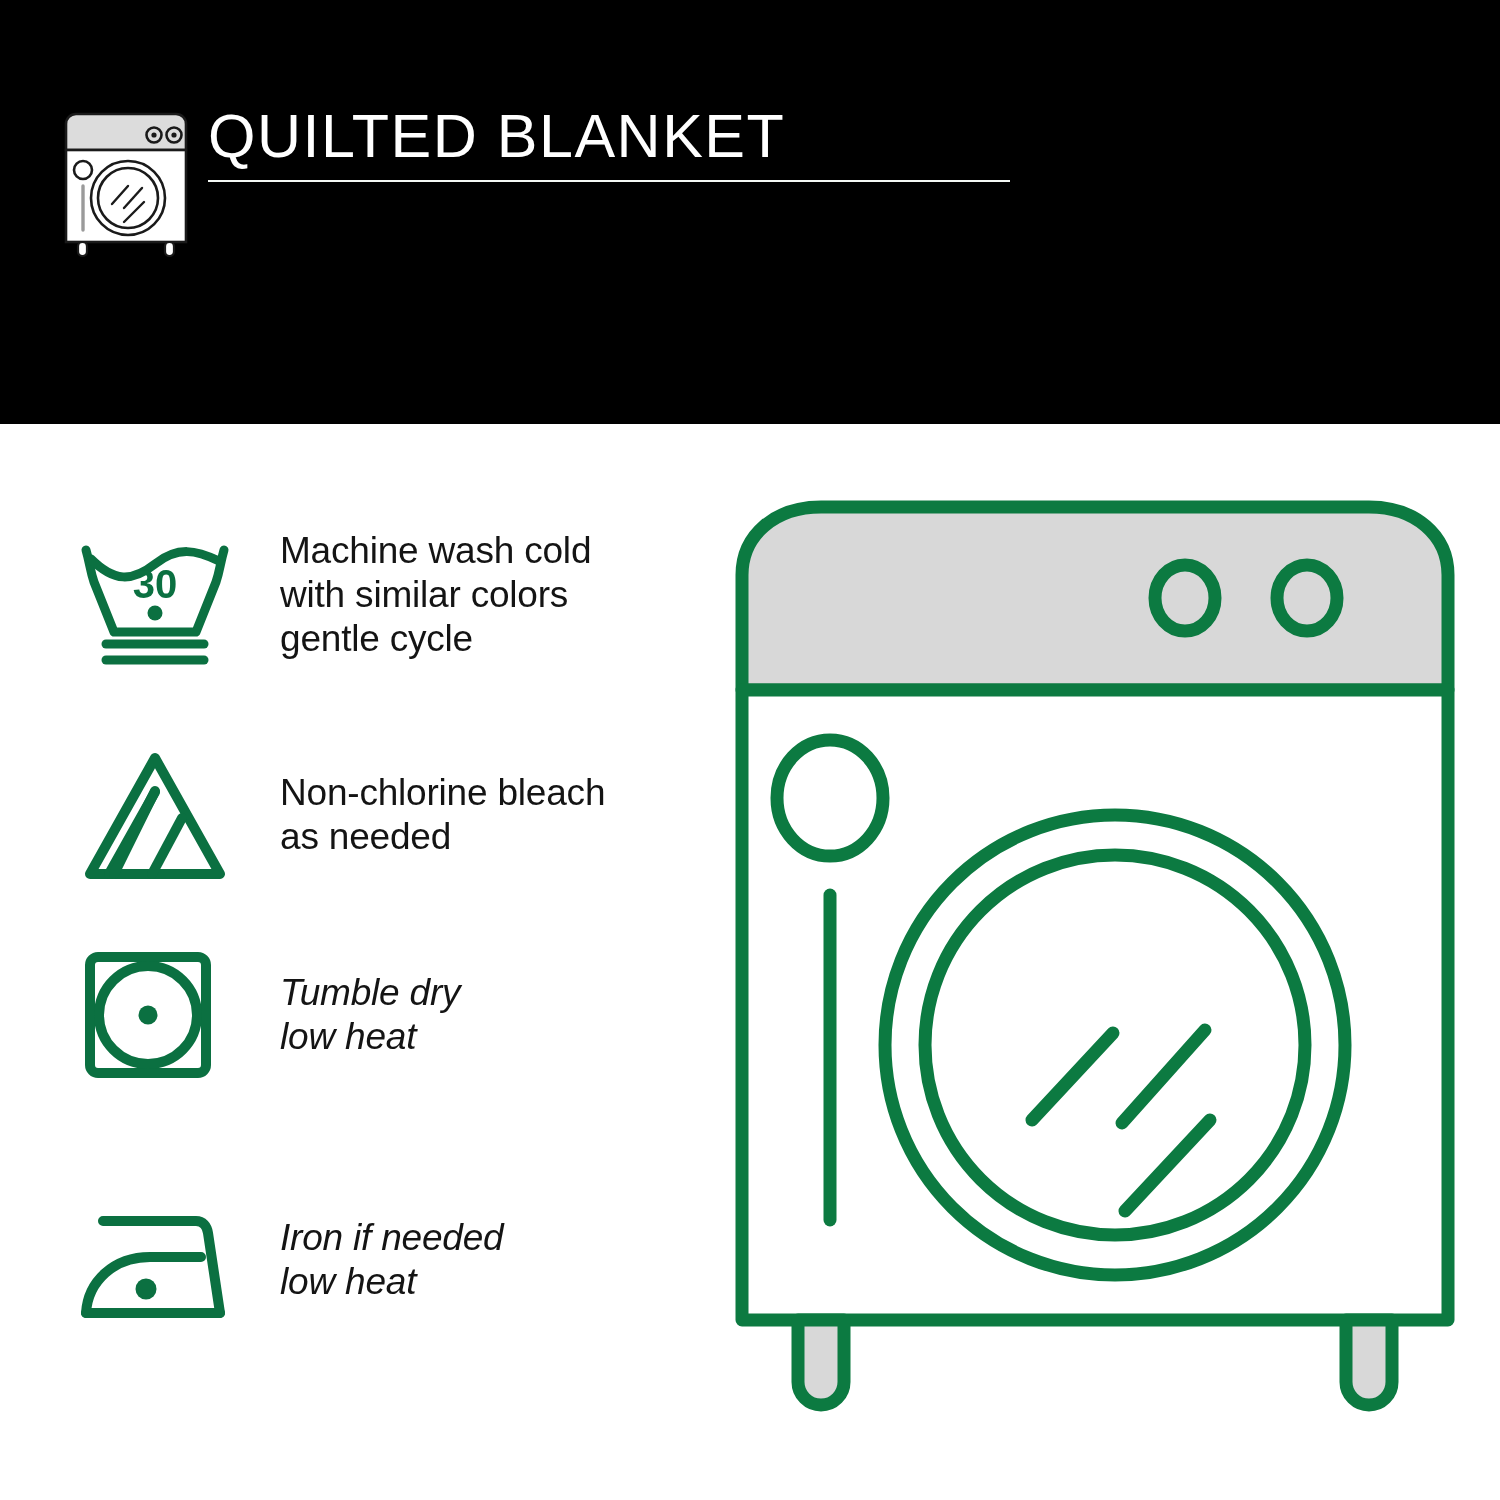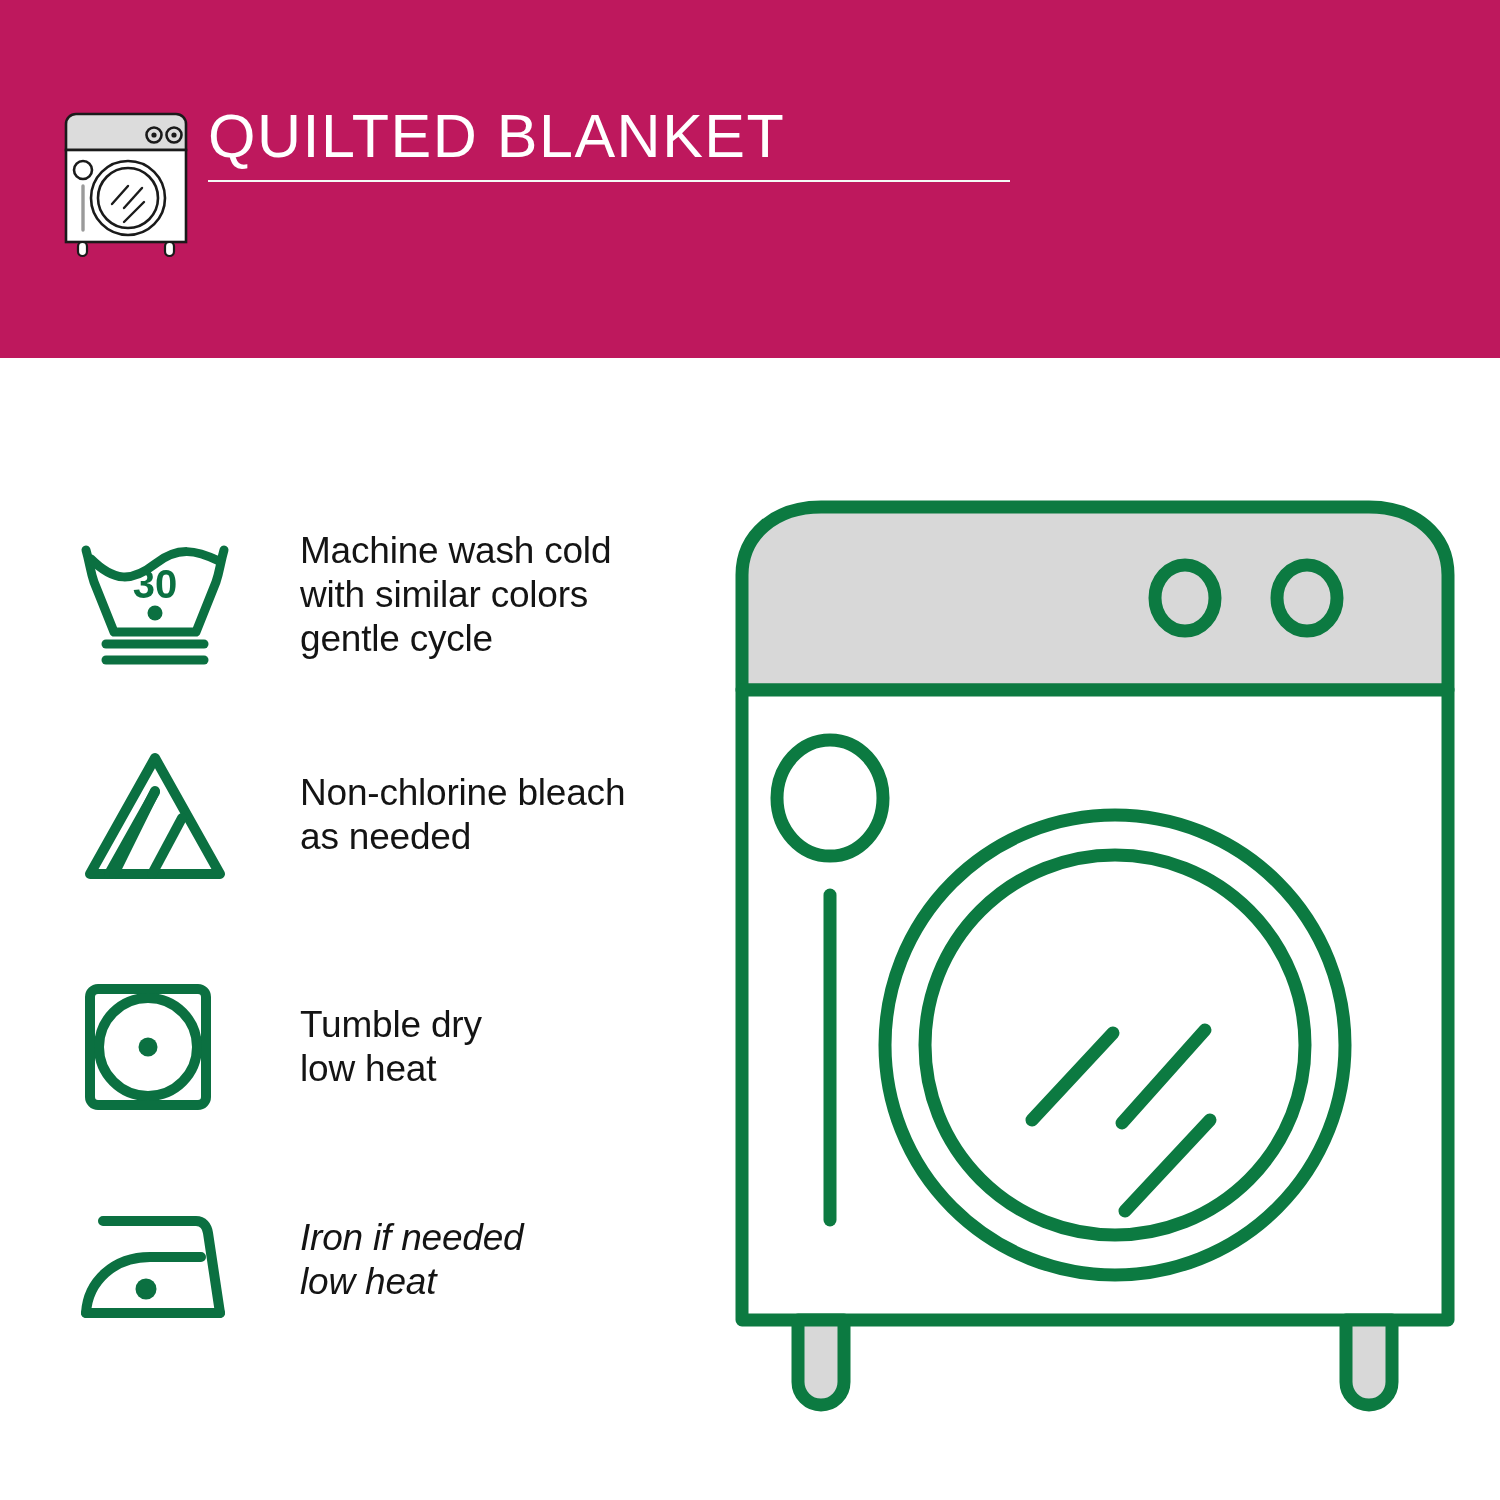--- a/index.html
+++ b/index.html
@@ -14,22 +14,22 @@
     overflow: hidden;
     position: relative;
   }
 
   
   .header {
     position: absolute;
     left: 0;
     top: 0;
     width: 1500px;
-    height: 358px;
-    background: #be185d;
+    height: 424px;
+    background: #000000;
     box-sizing: border-box;
   }
   .header-inner {
     position: absolute;
     left: 62px;
     top: 100px;
     display: flex;
     align-items: flex-start;
   }
   .header-icon {
@@ -77,40 +77,40 @@
     width: 740px;
   }
   .care-row {
     position: absolute;
     left: 70px;
     display: flex;
     align-items: center;
   }
   .care-row.r0 { top: 20px; }
   .care-row.r1 { top: 240px; }
-  .care-row.r2 { top: 472px; }
+  .care-row.r2 { top: 440px; font-style: italic; }
   .care-row.r3 { top: 685px; font-style: italic; }
 
   .care-icon {
     width: 170px;
     height: 150px;
     flex: 0 0 auto;
     display: flex;
     align-items: center;
     justify-content: flex-end;
   }
   .care-label {
     font-size: 37px;
     line-height: 44px;
     color: #141414;
     font-weight: 400;
     letter-spacing: -0.2px;
     white-space: pre-line;
     font-family: "Liberation Sans", sans-serif;
-    margin-left: 60px;
+    margin-left: 40px;
   }
 
   
   .machine {
     position: absolute;
     left: 735px;
     top: 495px;
     width: 720px;
     height: 930px;
   }

